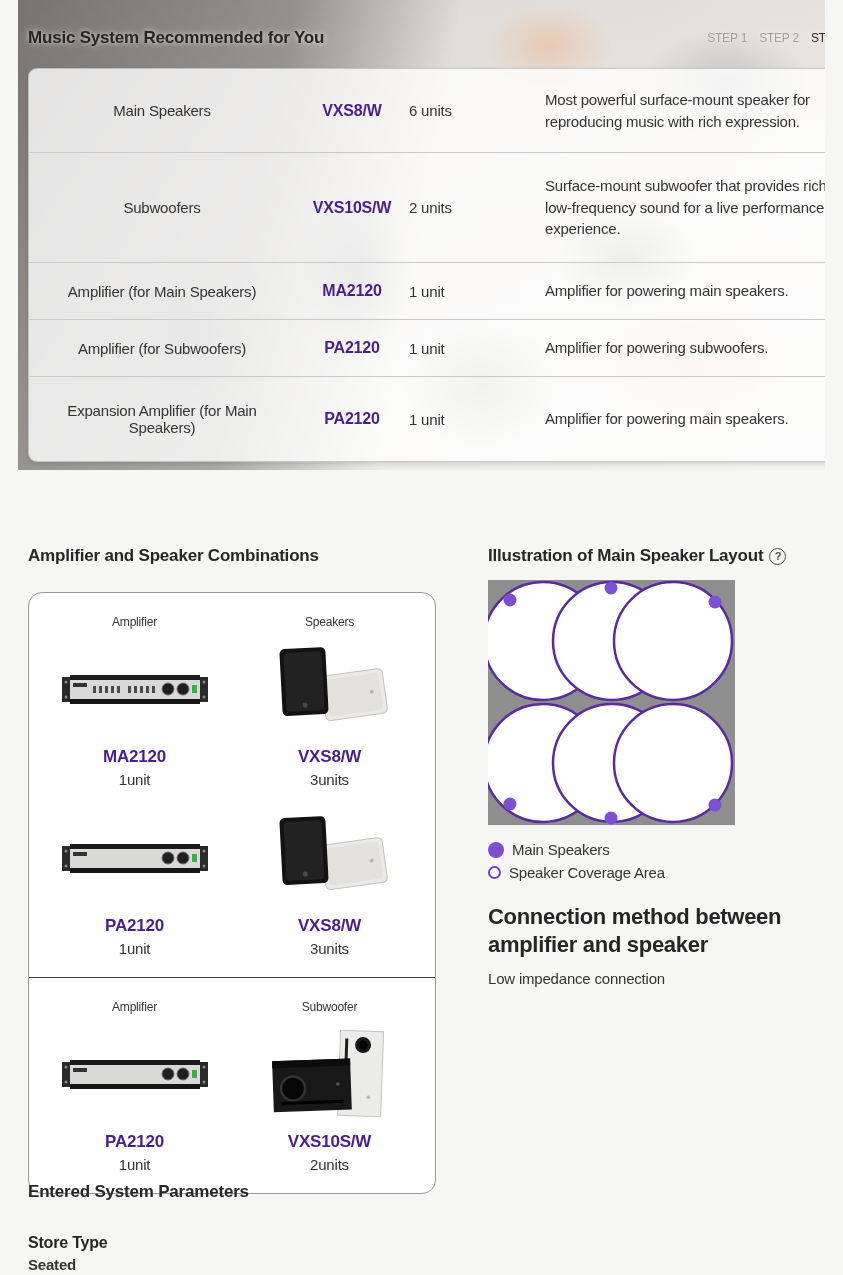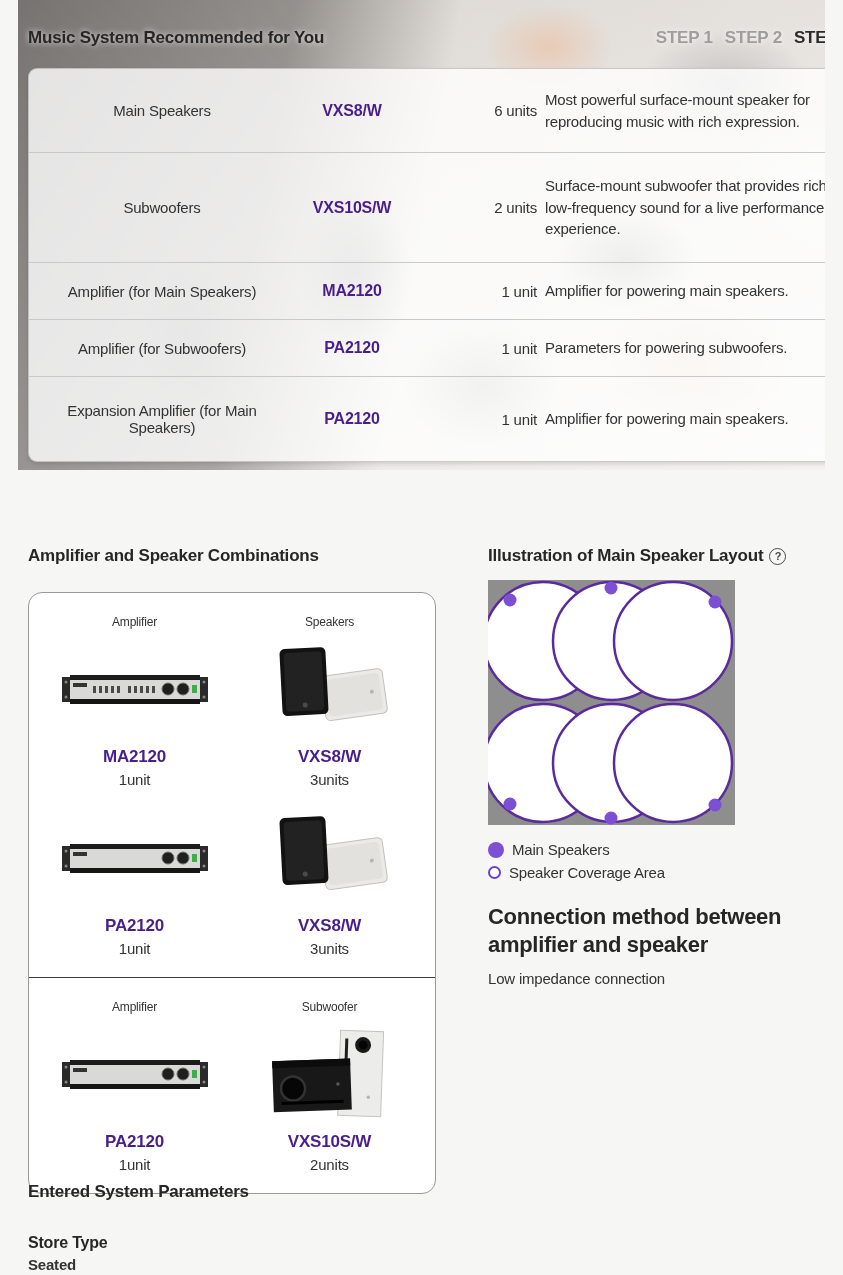--- a/index.html
+++ b/index.html
@@ -22,41 +22,41 @@
       radial-gradient(120px 90px at 95% 40%, rgba(245,243,240,.85), transparent 75%),
       linear-gradient(100deg, rgba(45,40,38,.88) 0%, rgba(60,54,50,.70) 30%, rgba(200,195,190,.30) 48%, rgba(240,238,235,.25) 100%),
       linear-gradient(#d9d2ca, #ece8e3);
   }
   .hero-bar {
     position:absolute; top:14px; left:0; right:0; height:48px;
     display:flex; align-items:center; justify-content:space-between; padding:0 10px;
   }
   .page-title { font-size:17px; font-weight:bold; color:#262626; text-shadow:0 0 6px rgba(255,255,255,.8); }
   .steps { display:flex; gap:12px; }
-  .step { font-size:17px; font-weight:bold; color:#9e9e9e; cursor:pointer; text-shadow:0 0 6px rgba(255,255,255,.8); }
+  .step { font-size:12px; font-weight:normal; color:#9e9e9e; cursor:pointer; text-shadow:0 0 6px rgba(255,255,255,.8); }
   .step.active { color:#2b2b2b; }
 
   
   .rec-card {
     position:absolute; left:10px; top:68px; width:823px;
     background:rgba(255,255,255,.80);
     border:1px solid rgba(160,160,160,.55);
     border-radius:9px;
     box-shadow:0 2px 4px rgba(0,0,0,.12);
     overflow:hidden;
   }
   .rec-row {
     display:grid; grid-template-columns:266px 114px 128px 1fr;
     align-items:center; padding:10px 20px 10px 0;
     border-bottom:1px solid #c9c9c9;
   }
   .rec-row:last-child { border-bottom:none; }
   .rec-row .cell-item     { text-align:center; font-size:15px; color:#333; padding:0 8px; }
   .rec-row .cell-model    { text-align:center; font-size:16px; font-weight:bold; color:#4a1e8a; cursor:pointer; }
-  .rec-row .cell-qty      { text-align:right; font-size:15px; color:#333; }
+  .rec-row .cell-qty      { text-align:left; font-size:15px; color:#333; }
   .rec-row .cell-desc     { text-align:left;  font-size:15px; color:#333; line-height:1.45; padding-left:8px; }
   .rec-row.h84  { min-height:84px; }
   .rec-row.h110 { min-height:110px; }
   .rec-row.h57  { min-height:57px; }
 
   
   .lower { position:absolute; left:10px; top:546px; width:823px; display:flex; gap:50px; }
   .col-left  { width:410px; flex:0 0 410px; }
   .col-right { flex:1; }
   .section-title { font-size:17px; font-weight:bold; color:#262626; margin-bottom:8px; display:flex; align-items:center; gap:6px; }
@@ -131,21 +131,21 @@
       <div class="rec-row h57">
         <div class="cell-item">Amplifier (for Main Speakers)</div>
         <div class="cell-model">MA2120</div>
         <div class="cell-qty">1 unit</div>
         <div class="cell-desc">Amplifier for powering main speakers.</div>
       </div>
       <div class="rec-row h57">
         <div class="cell-item">Amplifier (for Subwoofers)</div>
         <div class="cell-model">PA2120</div>
         <div class="cell-qty">1 unit</div>
-        <div class="cell-desc">Parameters for powering subwoofers.</div>
+        <div class="cell-desc">Amplifier for powering subwoofers.</div>
       </div>
       <div class="rec-row h84">
         <div class="cell-item">Expansion Amplifier (for Main Speakers)</div>
         <div class="cell-model">PA2120</div>
         <div class="cell-qty">1 unit</div>
         <div class="cell-desc">Amplifier for powering main speakers.</div>
       </div>
     </div>
   </div>
 

